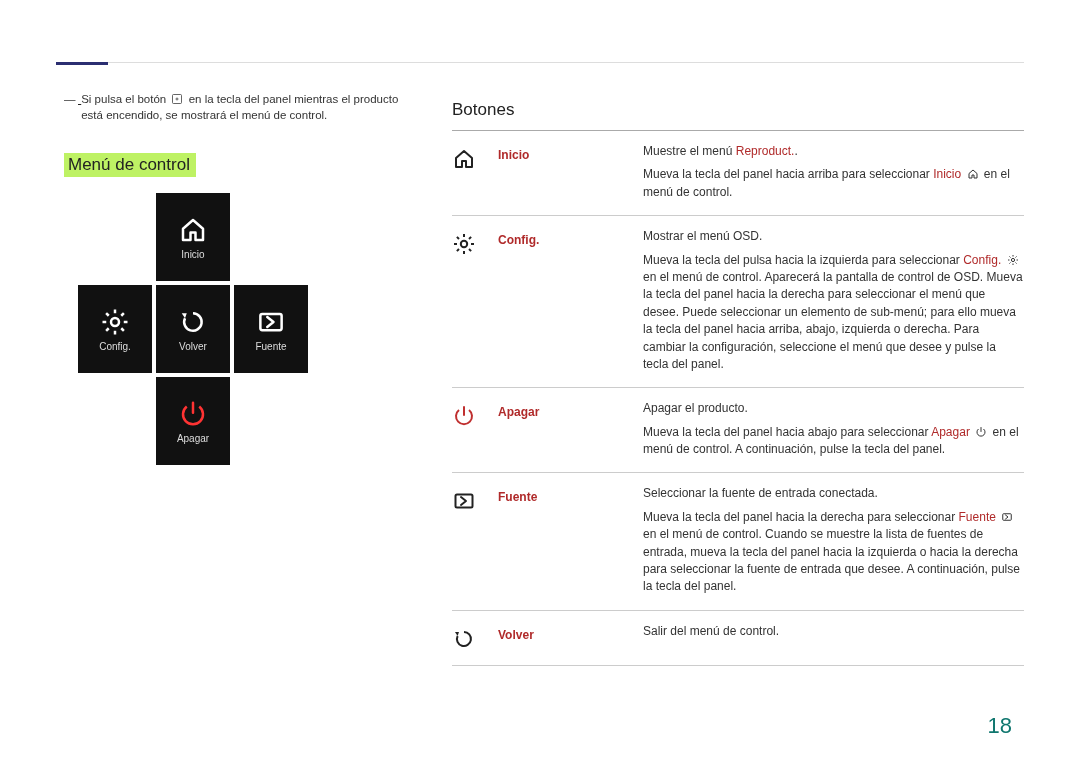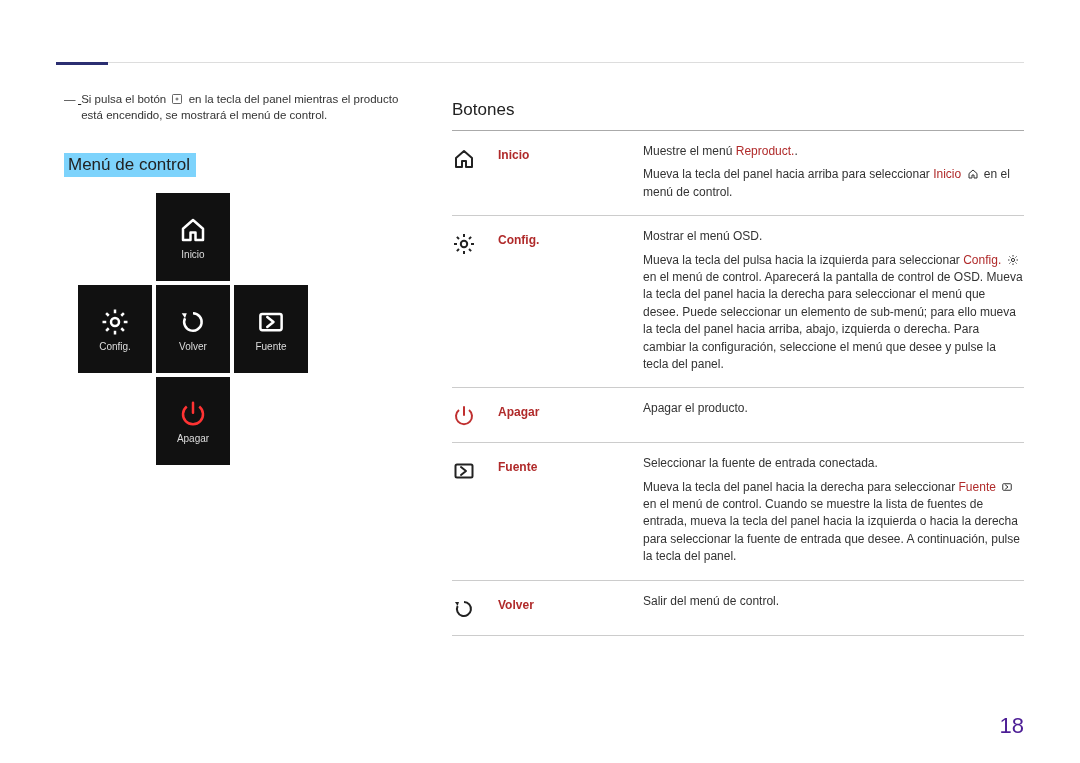--- a/index.html
+++ b/index.html
@@ -20,21 +20,21 @@
     position: absolute; left: 56px; top: 62px; width: 52px; height: 3px;
     background: #2b2e71;
   }
   .left-col {
     position: absolute; left: 64px; top: 92px; width: 370px; text-decoration: underline;
   }
   .note { font-size: 11.5px; line-height: 1.35; color: #333; }
   .note-dash { display:inline-block; width:14px; text-align:left; vertical-align: top;}
   .note-body { display:inline-block; width: 340px; vertical-align: top;}
   .h-control { margin-top: 30px; }
-  .hl { background: #7dd3fc; display:inline-block; padding: 2px 6px 2px 4px;
+  .hl { background: #bef264; display:inline-block; padding: 2px 6px 2px 4px;
         font-size: 17px; color:#222; }
   .dpad { position: relative; margin-top: 16px; margin-left: 12px; width: 240px; height: 280px; }
   .cell {
     position: absolute; width: 74px; height: 88px;
     background: #111; border: 1px solid #111;
     display:flex; flex-direction:column; align-items:center; justify-content:center;
     gap:4px;
   }
   .cell .glyph { color:#fff; display:flex; align-items:center; justify-content:center; }
   .cell .glyph svg { display:block; }
@@ -61,22 +61,22 @@
   .bname { width: 134px; color:#b02a2a; font-size: 12px; font-weight:600;
            padding-top: 4px;}
   .desc { flex:1; color:#333;margin-left:11px; }
   .desc .lead { margin-bottom: 6px; }
   .accent { color:#b02a2a; }
   .mini-icon {
     display:inline-flex; vertical-align: -2px; margin: 0 2px;
   }
   .mini-icon svg { display:block; }
 
-  .page-num { position:absolute; right: 56px; bottom: 24px;
-    font-size: 22px; color:#4c1d95; }
+  .page-num { position:absolute; right: 68px; bottom: 24px;
+    font-size: 22px; color:#0f766e; }
 </style>
 </head>
 <body>
 
 <svg width="0" height="0" style="position:absolute">
   <defs>
     <symbol id="ic-home" viewBox="0 0 24 24">
       <path d="M4 11 L12 4 L20 11 V20 H14 V14 H10 V20 H4 Z" fill="none" stroke="currentColor" stroke-width="2" stroke-linejoin="round"></path>
     </symbol>
     <symbol id="ic-gear" viewBox="0 0 24 24">
@@ -223,20 +223,27 @@
 
   <div class="trow">
     <div class="ico" style="color:#c03030">
         <svg width="24" height="24">
           <use href="#ic-power"></use>
         </svg>
       </div>
     <div class="bname">Apagar</div>
     <div class="desc">
       <div class="lead">Apagar el producto.</div>
+      <div>
+        <span>Mueva la tecla del panel hacia abajo para seleccionar </span><span class="accent">Apagar</span><span> </span><span class="mini-icon">
+            <svg width="12" height="12">
+              <use href="#ic-power"></use>
+            </svg>
+          </span><span> en el menú de control. A continuación, pulse la tecla del panel.</span>
+      </div>
     </div>
   </div>
 
   <div class="trow">
     <div class="ico">
         <svg width="24" height="24">
           <use href="#ic-source"></use>
         </svg>
       </div>
     <div class="bname">Fuente</div>

